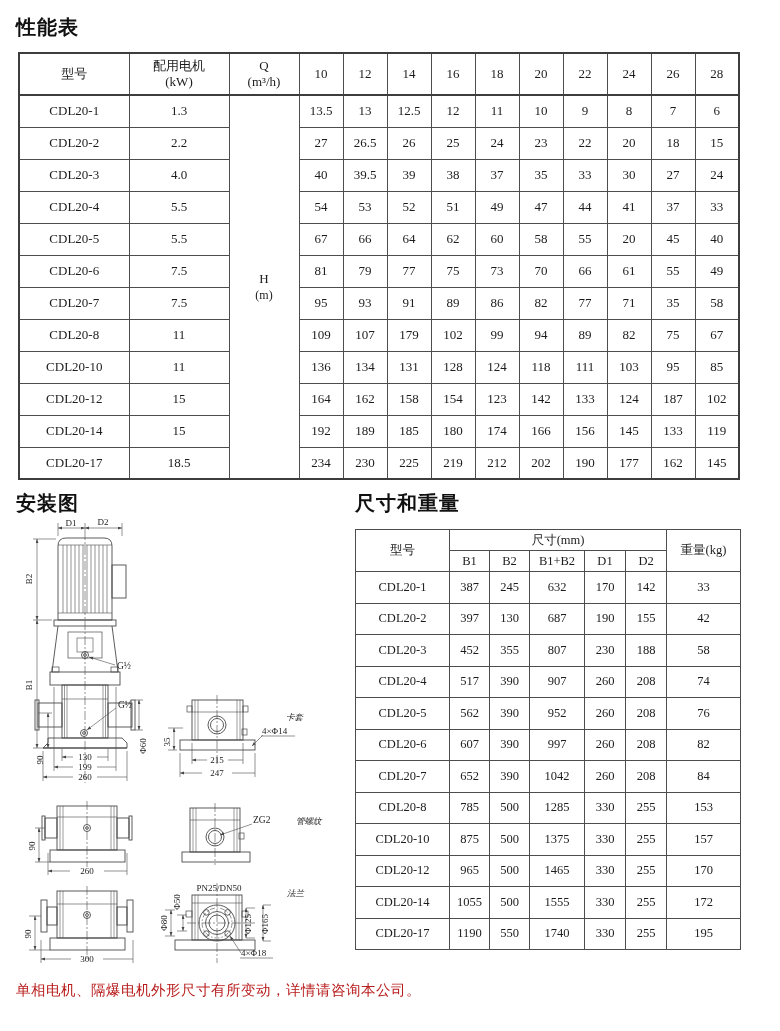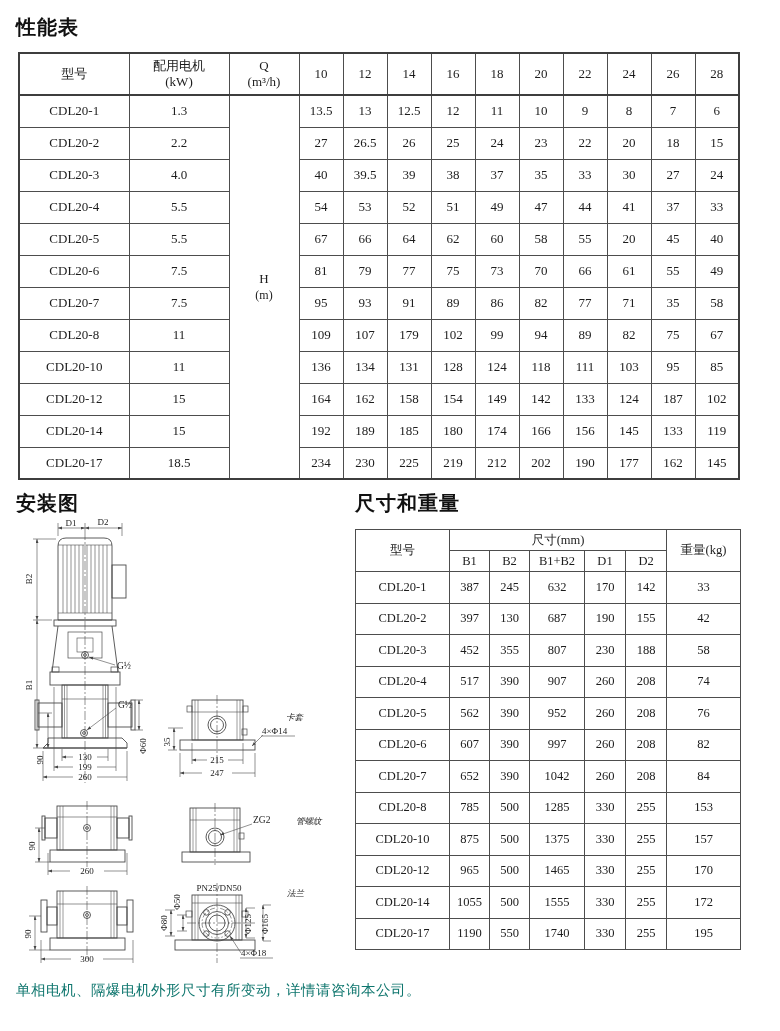--- a/index.html
+++ b/index.html
@@ -20,21 +20,21 @@
   
   #perf-table { left:18px; top:52px; width:722px; border:2px solid #3d3d3d; }
   #perf-table thead td { height:42px; line-height:1.25; border-bottom:2px solid #3d3d3d; }
   #perf-table tbody td { height:32px; }
   
   #dim-table { left:355px; top:529px; width:385px; border:1.5px solid #3d3d3d; }
   #dim-table thead td { height:21px; font-size:12.5px; }
   #dim-table tbody td { height:31.5px; font-size:12.5px; }
   .small-paren { font-size:12px; }
   #footnote {
-    position:absolute; left:16px; top:981px; font-size:14.5px; color:#0f766e;
+    position:absolute; left:16px; top:981px; font-size:14.5px; color:#b91c1c;
     font-family:"Liberation Serif", serif; letter-spacing:0.5px;
   }
   #install-svg { position:absolute; left:15px; top:515px; }
   #install-svg text { font-family:"Liberation Serif", serif; fill:#222; }
   .dim-txt { font-size:9px; }
   .lbl-txt { font-size:9.5px; }
   .cjk-txt { font-size:8.5px; font-style:italic; }
 </style>
 </head>
 <body>
@@ -204,21 +204,21 @@
           <td>95</td>
           <td>85</td>
         </tr>
         <tr>
           <td>CDL20-12</td>
           <td>15</td>
           <td>164</td>
           <td>162</td>
           <td>158</td>
           <td>154</td>
-          <td>149</td>
+          <td>123</td>
           <td>142</td>
           <td>133</td>
           <td>124</td>
           <td>187</td>
           <td>102</td>
         </tr>
         <tr>
           <td>CDL20-14</td>
           <td>15</td>
           <td>192</td>

